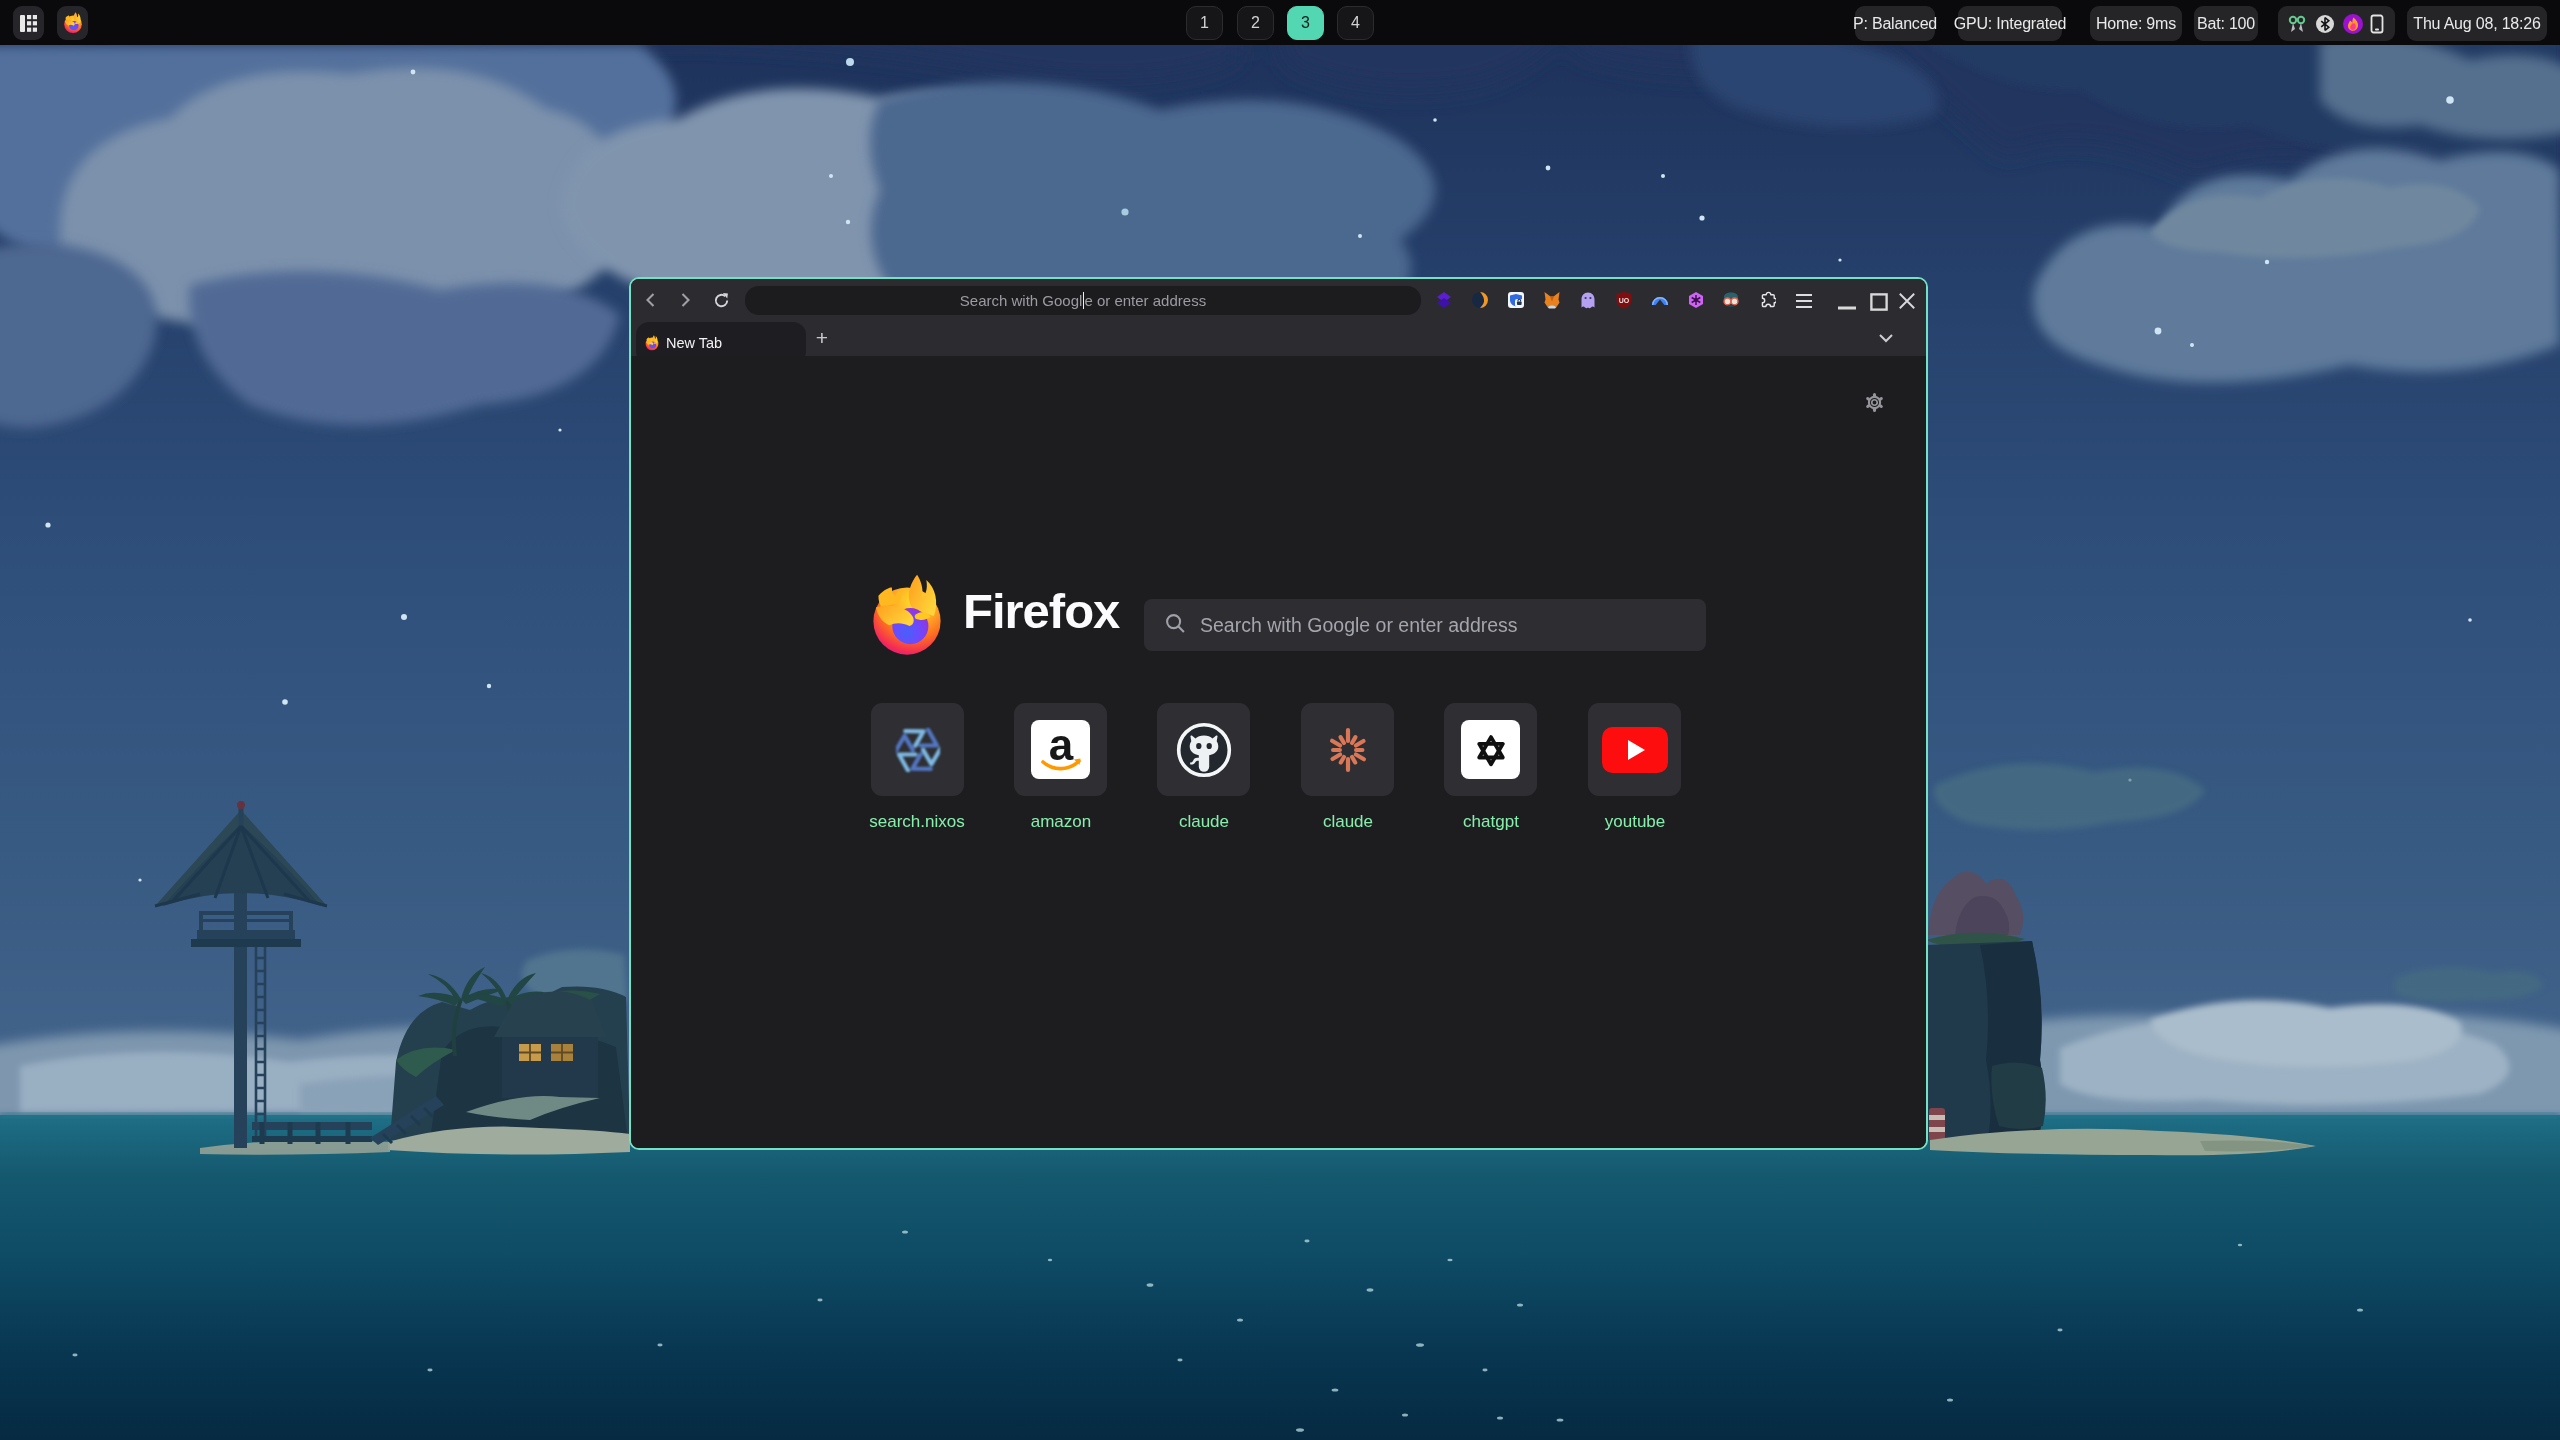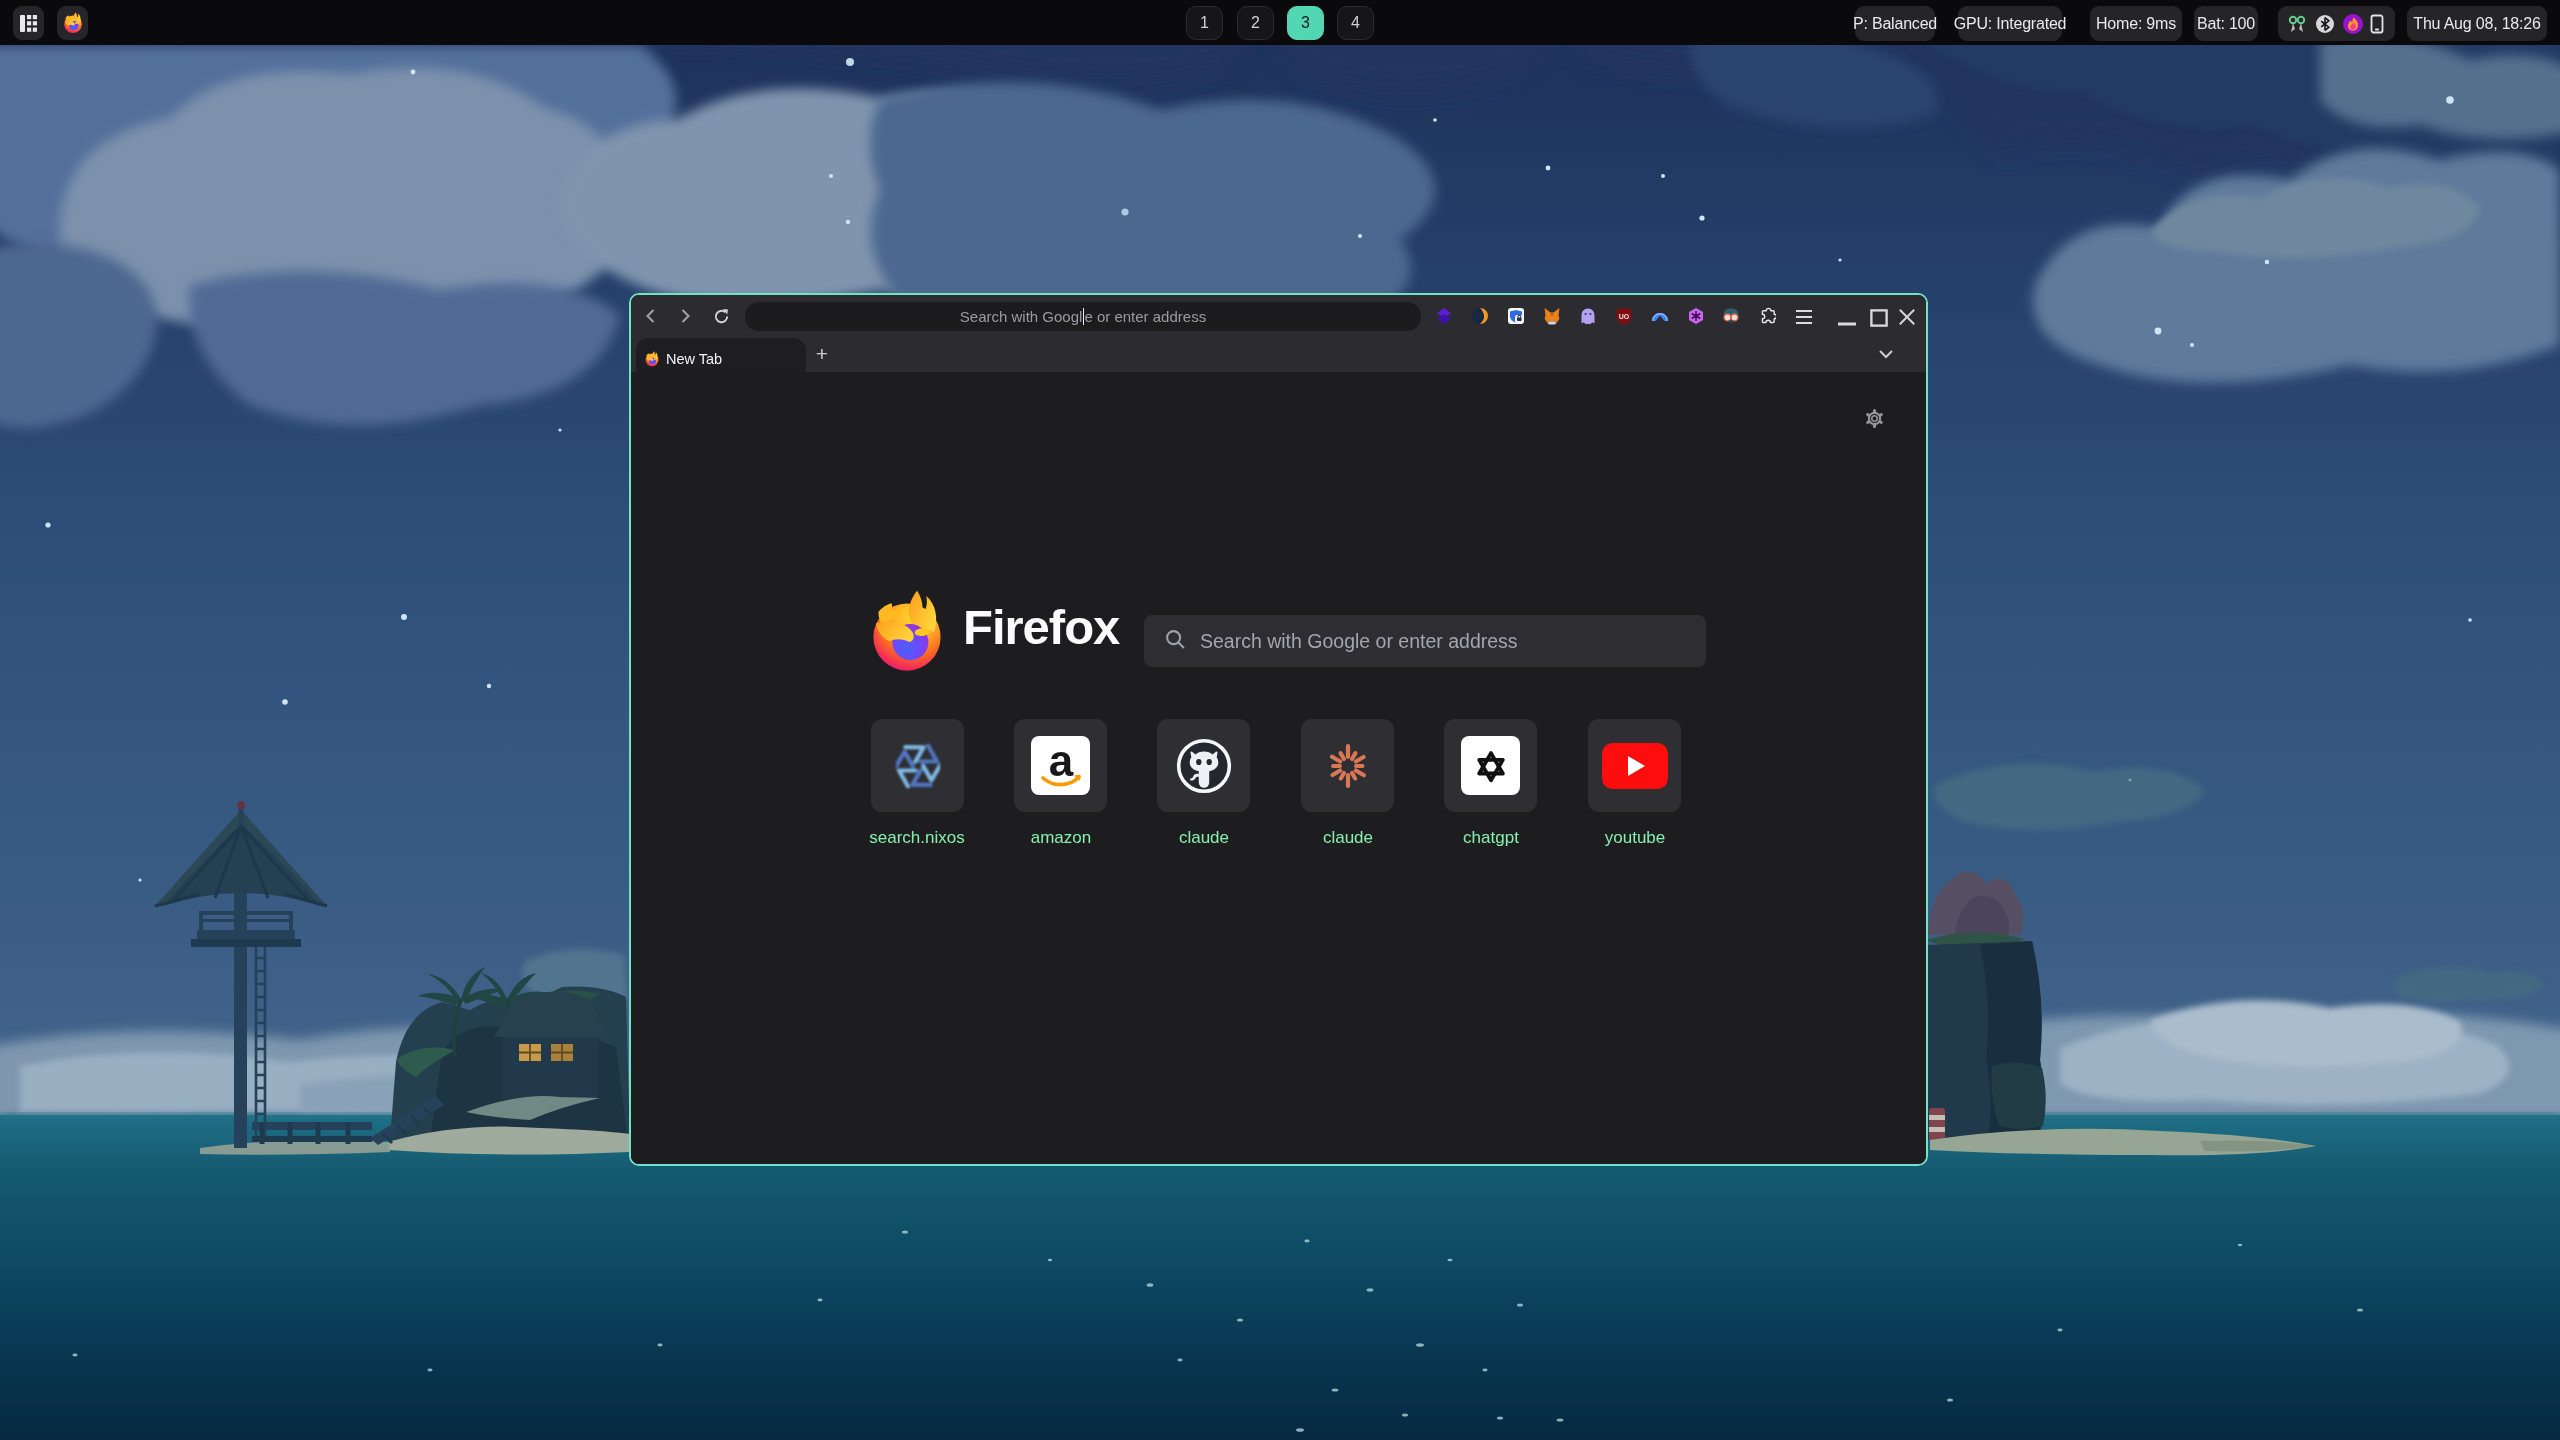--- a/index.html
+++ b/index.html
@@ -12,21 +12,21 @@
   .tbtn { position:absolute; top:6px; height:34px; border-radius:9px; background:#26262a;
           display:flex; align-items:center; justify-content:center; }
   .ws { position:absolute; top:6px; height:34px; width:37px; border-radius:10px;
         background:#161619; border:1px solid #2c2c30; color:#d2d2d4;
         display:flex; align-items:center; justify-content:center; font-size:16px; }
   .ws.active { background:#53d7b3; border-color:#53d7b3; color:#10211c; }
   .pill { position:absolute; top:6px; height:35px; border-radius:9px; background:#252528;
           color:#e9e9ea; font-size:16px; letter-spacing:-0.2px;
           display:flex; align-items:center; justify-content:center; white-space:nowrap; }
   
-  #win { position:absolute; left:629px; top:293px; width:1299px; height:873px;
+  #win { position:absolute; left:629px; top:277px; width:1299px; height:873px;
          border:2px solid #73e2c4; border-radius:10px; background:#1d1d20; z-index:4;
          overflow:hidden; }
   #toolbar { position:absolute; left:0; top:0; width:1295px; height:42px; background:#2c2c30; }
   #tabbar  { position:absolute; left:0; top:42px; width:1295px; height:35px; background:#2c2c30; }
   #content { position:absolute; left:0; top:77px; width:1295px; height:792px; background:#1d1d20; }
   #urlbar { position:absolute; left:114px; top:7px; width:676px; height:29px; border-radius:14px;
             background:#1c1c1f; display:flex; align-items:center; justify-content:center; }
   #urlbar .ph { color:#9b9ba1; font-size:15px; }
   .exticon { position:absolute; top:12px; width:18px; height:18px; }
   #tab { position:absolute; left:5px; top:1px; width:170px; height:42px; border-radius:13px;

